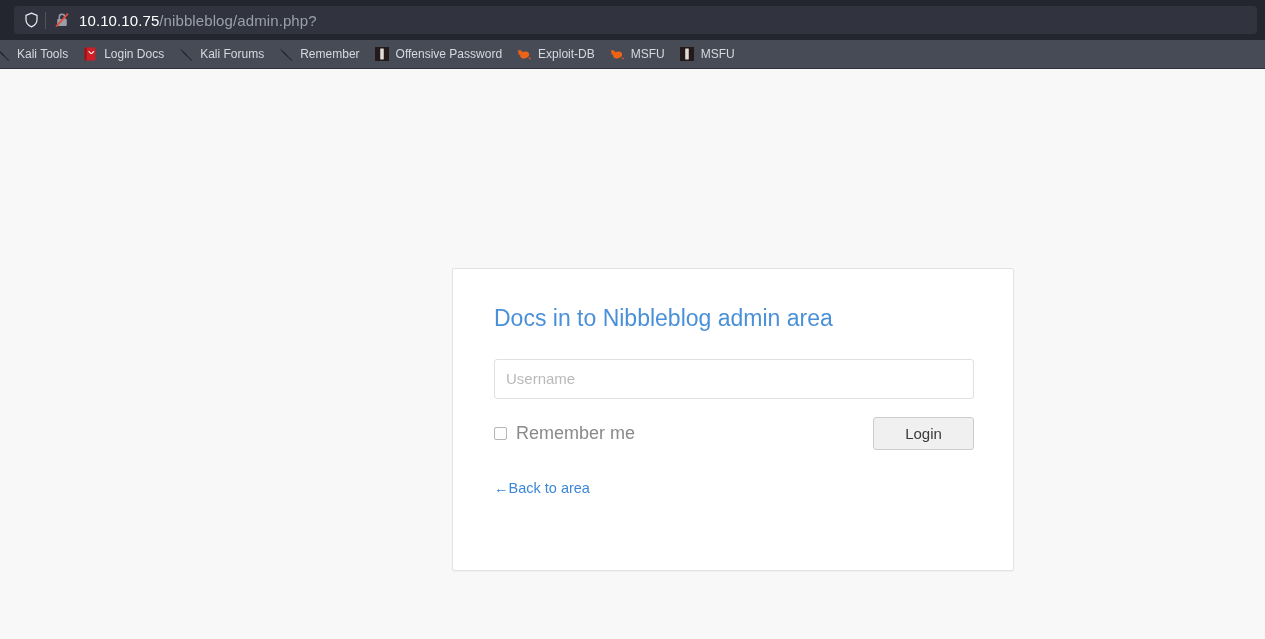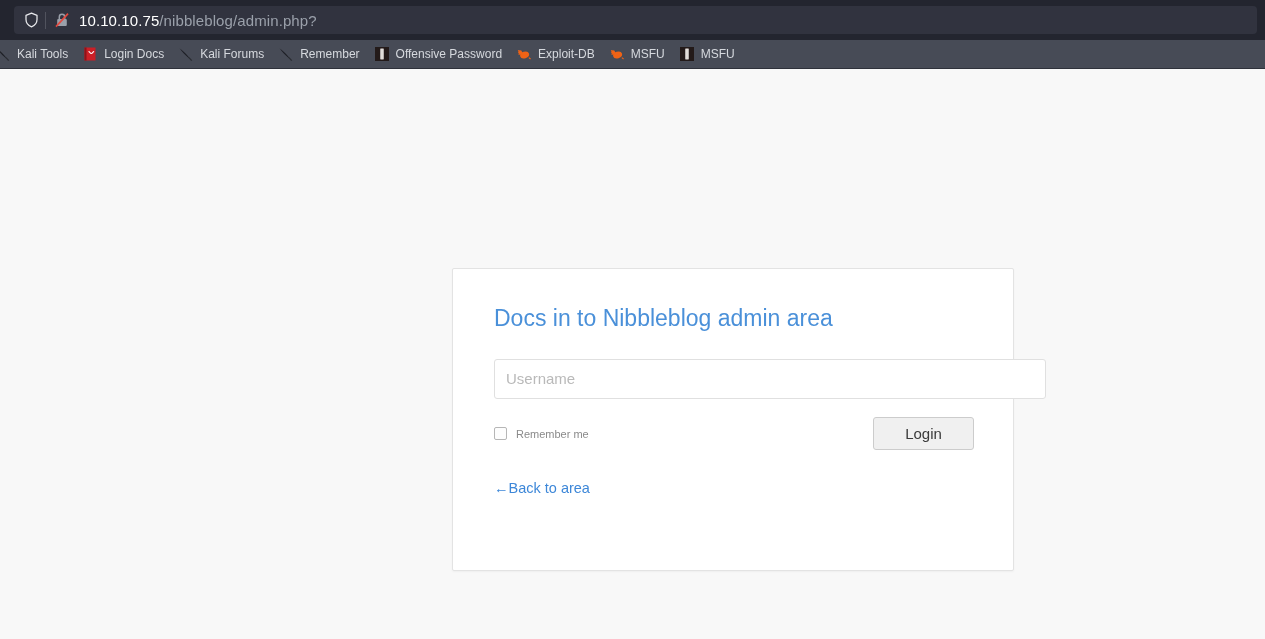--- a/index.html
+++ b/index.html
@@ -136,21 +136,21 @@
     font-size: 23px;
     font-weight: 400;
     color: #4a90d9;
     margin: 0 0 26px 0;
     line-height: 1.2;
     white-space: nowrap;
   }
 
   .form-input {
     display: block;
-    width: 552px;
+    width: 480px;
     height: 40px;
     box-sizing: border-box;
     border: 1px solid #e0e0e0;
     border-radius: 3px;
     background: #ffffff;
     padding: 0 11px;
     font-family: "Liberation Sans", sans-serif;
     font-size: 15px;
     color: #444;
     outline: none;
@@ -176,21 +176,21 @@
   .checkbox {
     width: 13px;
     height: 13px;
     box-sizing: border-box;
     border: 1px solid #b6b6b6;
     border-radius: 2px;
     background: #fdfdfd;
     flex: 0 0 auto;
   }
   .remember-label {
-    font-size: 11px;
+    font-size: 18px;
     color: #8a8a8a;
     margin-left: 9px;
   }
 
   .login-button {
     width: 101px;
     height: 33px;
     box-sizing: border-box;
     background: #f0f0f0;
     border: 1px solid #cccccc;

